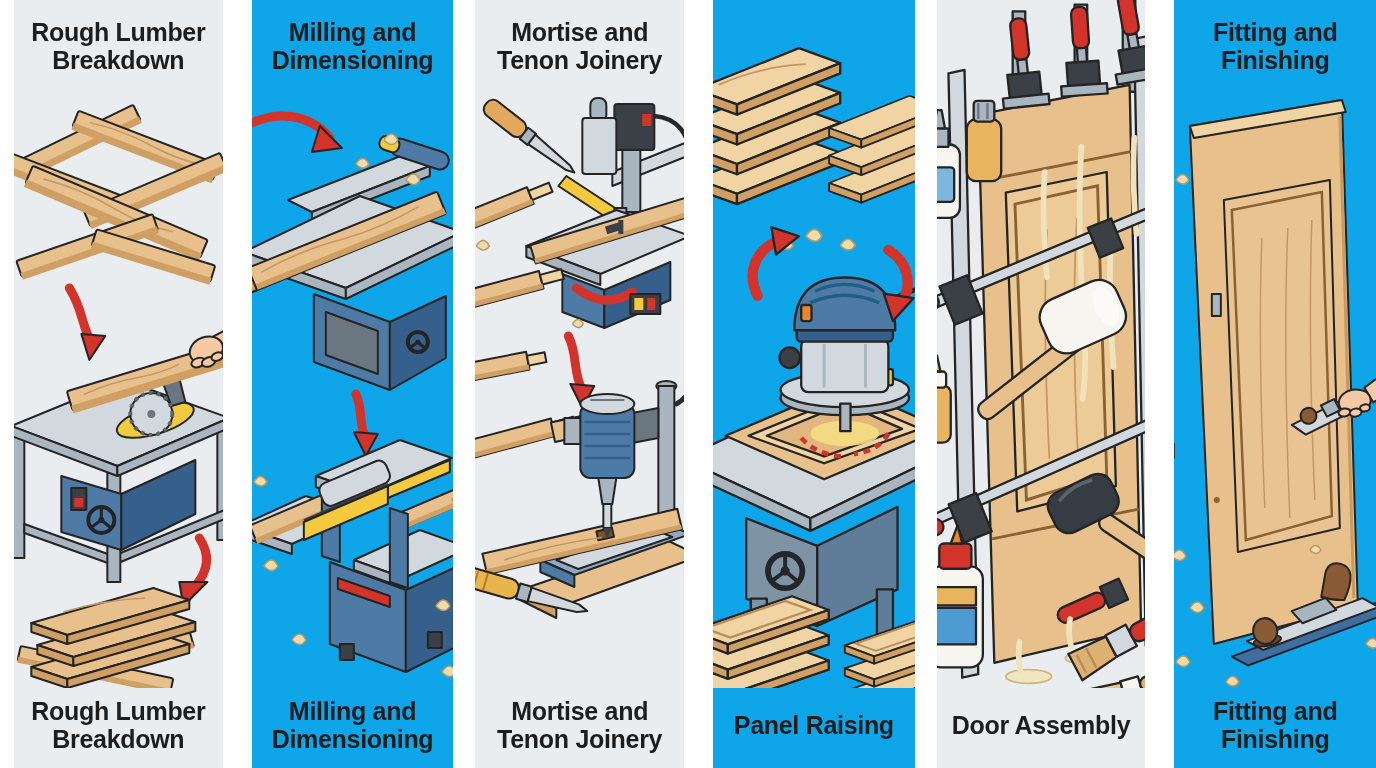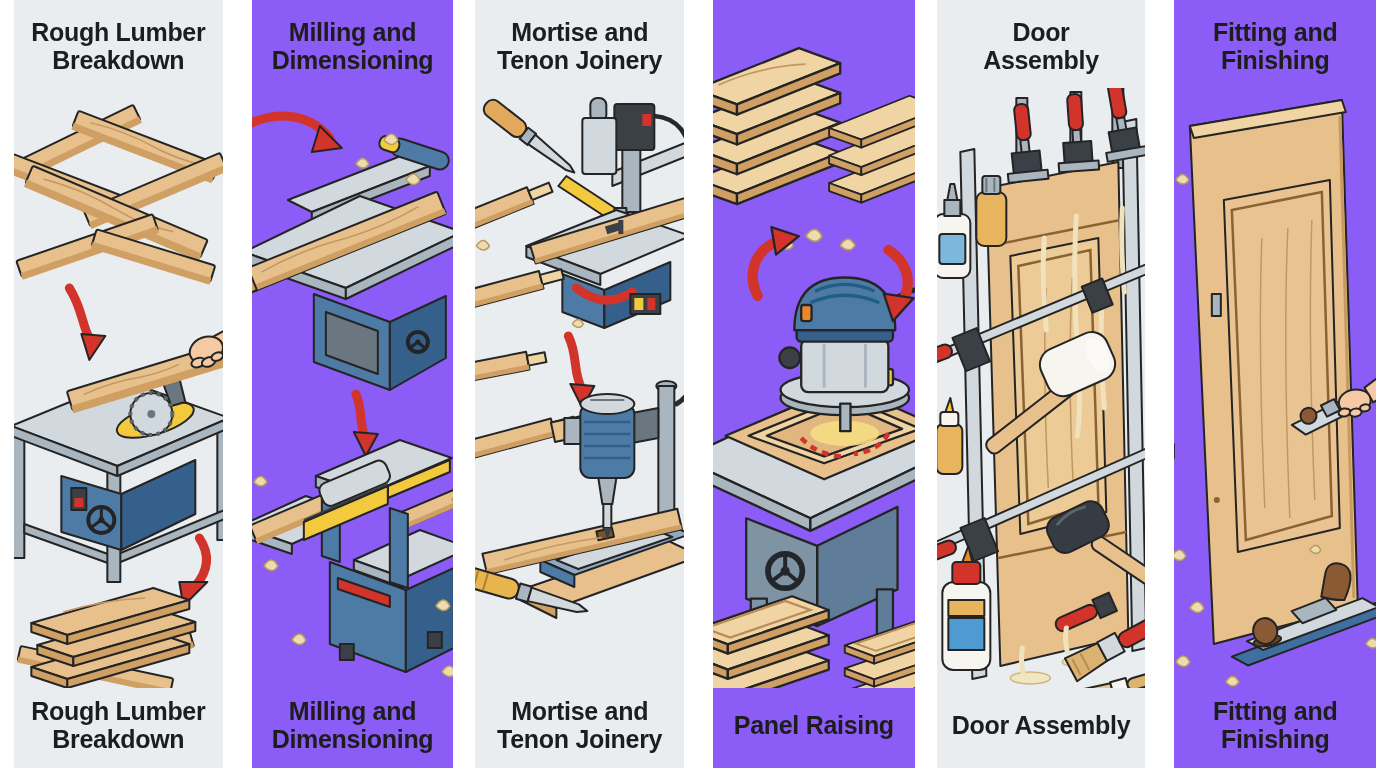--- a/index.html
+++ b/index.html
@@ -4,21 +4,21 @@
 <style>
   html,body{margin:0;padding:0;background:#ffffff;}
   .figure{
     width:1376px;height:768px;box-sizing:border-box;
     display:grid;grid-template-columns:repeat(6,1fr);gap:8px;
     background:#ffffff;overflow:hidden;
     font-family:"Liberation Sans", sans-serif;
   }
   .panel{display:flex;flex-direction:column;min-width:0;}
   .panel.light{background:#e9edf0;margin-left:14px;}
-  .panel.blue{background:#8b5cf6;margin-left:21px;}
+  .panel.blue{background:#0ea5e9;margin-left:21px;}
   .title{
     margin:0;font-size:25px;line-height:1.12;font-weight:bold;
     color:#1d1d1d;text-align:center;white-space:pre-line;
     letter-spacing:-0.3px;
   }
   .title.top{height:88px;display:flex;align-items:center;justify-content:center;padding-top:4px;box-sizing:border-box;}
   .title.bottom{height:80px;display:flex;align-items:center;justify-content:center;padding-bottom:6px;box-sizing:border-box;}
   .scene{flex:1;min-height:0;}
   .scene svg{width:100%;height:100%;display:block;}
   
@@ -469,22 +469,20 @@
               <polygon class="woodD o" points="-18,28 70,-2 70,6 -18,36"></polygon>
               <polygon fill="none" stroke="#b98c55" stroke-width="2" points="-38,14 32,-10 54,-2 -16,22"></polygon>
             </g>
         </g>
       </svg>
     </div>
     <h2 class="title bottom">Panel Raising</h2>
   </section>
 
   <section class="panel light">
-    <h2 class="title top">Door
-Assembly</h2>
     <div class="scene">
       <svg viewBox="0 0 230 600" preserveAspectRatio="xMidYMid slice">
         <g>
           <rect class="steelD o" x="90" y="10" width="11" height="130"></rect>
           <rect class="steelD o" x="144" y="4" width="11" height="100"></rect>
           <rect class="steelD o" x="186" y="0" width="11" height="80"></rect>
           <polygon class="steel o" points="34,64 48,61 60,588 46,591"></polygon>
           <polygon class="steel o" points="196,34 210,31 220,560 206,563"></polygon>
         </g>
         <g>

